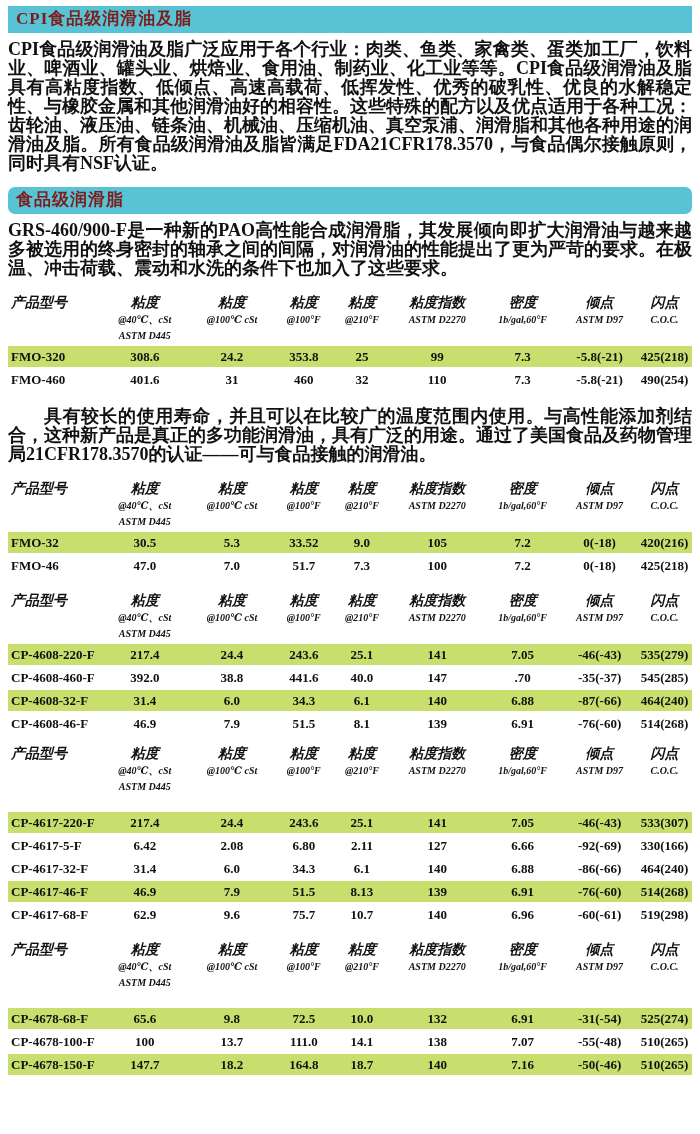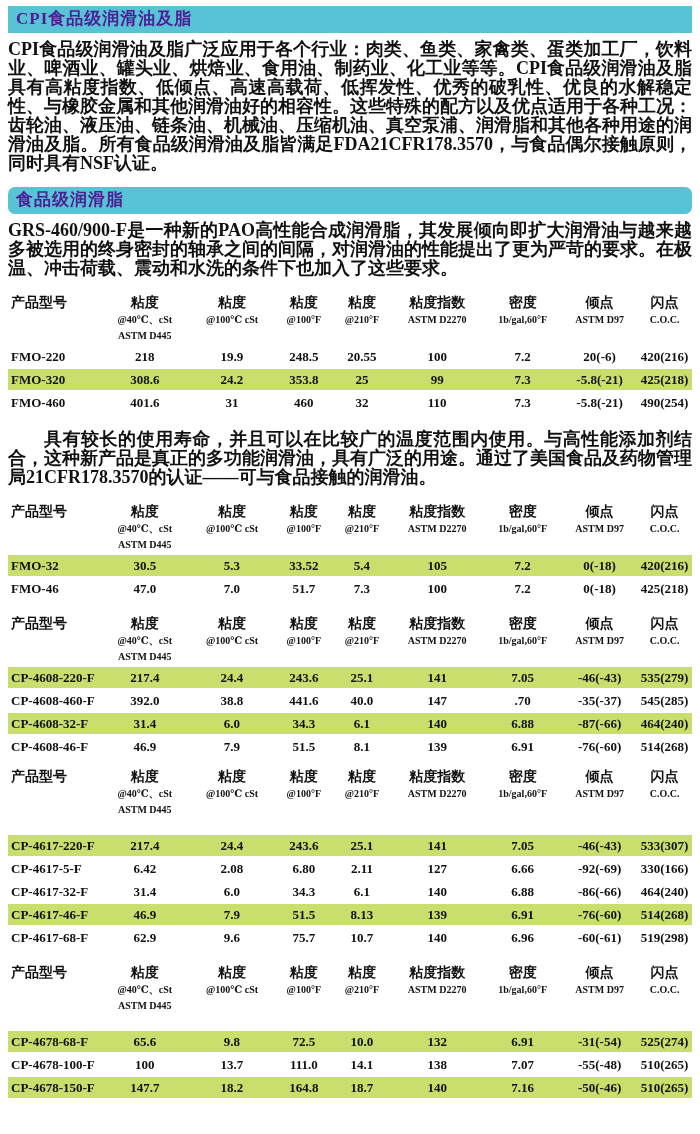--- a/index.html
+++ b/index.html
@@ -6,21 +6,21 @@
   body {
     width:700px;
     font-family:"Liberation Serif","DejaVu Serif",serif;
     color:#111111;
     -webkit-font-smoothing:antialiased;
   }
   .page { padding:4px 8px 8px 8px; box-sizing:border-box; width:700px; }
 
   .title-bar {
     background:#58c3d4;
-    color:#4c1d95;
+    color:#7f1d1d;
     font-weight:bold;
     font-size:17px;
     letter-spacing:1px;
     padding:1px 8px 3px 8px;
     margin:2px 0 7px 0;
   }
   .title-bar.second { margin-top:14px;border-radius:7px; }
 
   .body-text {
     font-size:18px;
@@ -42,21 +42,21 @@
   .tbl col.c-model { width:13.5%; }
   .tbl col.c-v40   { width:13%; }
   .tbl col.c-v100c { width:12.5%; }
   .tbl col.c-v100f { width:8.5%; }
   .tbl col.c-v210f { width:8.5%; }
   .tbl col.c-vi    { width:13.5%; }
   .tbl col.c-den   { width:11.5%; }
   .tbl col.c-pp    { width:11%; }
   .tbl col.c-fp    { width:8%; }
 
-  .tbl th { vertical-align:top; text-align:center; padding:0; font-weight:bold; }
+  .tbl th { vertical-align:top; text-align:center; padding:0; font-weight:bold;font-style:italic; }
   .tbl th.model-h { text-align:left; padding-left:3px; }
   .tbl .h-line1 { font-size:14px; line-height:19px; display:block; }
   .tbl .h-line2, .tbl .h-line3 { font-size:10px; line-height:16px; display:block; white-space:nowrap; }
 
   .tbl td {
     font-size:13px;
     line-height:15px;
     text-align:center;
     padding:3px 0 3px 0;
     white-space:nowrap;
@@ -133,31 +133,20 @@
               <span class="h-line1">倾点</span>
               <span class="h-line2">ASTM D97</span>
             </th>
             <th>
               <span class="h-line1">闪点</span>
               <span class="h-line2">C.O.C.</span>
             </th>
           </tr>
         </thead>
         <tbody>
-          <tr class="">
-            <td class="model">FMO-220</td>
-            <td>218</td>
-            <td>19.9</td>
-            <td>248.5</td>
-            <td>20.55</td>
-            <td>100</td>
-            <td>7.2</td>
-            <td>20(-6)</td>
-            <td>420(216)</td>
-          </tr>
           <tr class="hl">
             <td class="model">FMO-320</td>
             <td>308.6</td>
             <td>24.2</td>
             <td>353.8</td>
             <td>25</td>
             <td>99</td>
             <td>7.3</td>
             <td>-5.8(-21)</td>
             <td>425(218)</td>
@@ -231,21 +220,21 @@
               <span class="h-line2">C.O.C.</span>
             </th>
           </tr>
         </thead>
         <tbody>
           <tr class="hl">
             <td class="model">FMO-32</td>
             <td>30.5</td>
             <td>5.3</td>
             <td>33.52</td>
-            <td>5.4</td>
+            <td>9.0</td>
             <td>105</td>
             <td>7.2</td>
             <td>0(-18)</td>
             <td>420(216)</td>
           </tr>
           <tr class="">
             <td class="model">FMO-46</td>
             <td>47.0</td>
             <td>7.0</td>
             <td>51.7</td>

